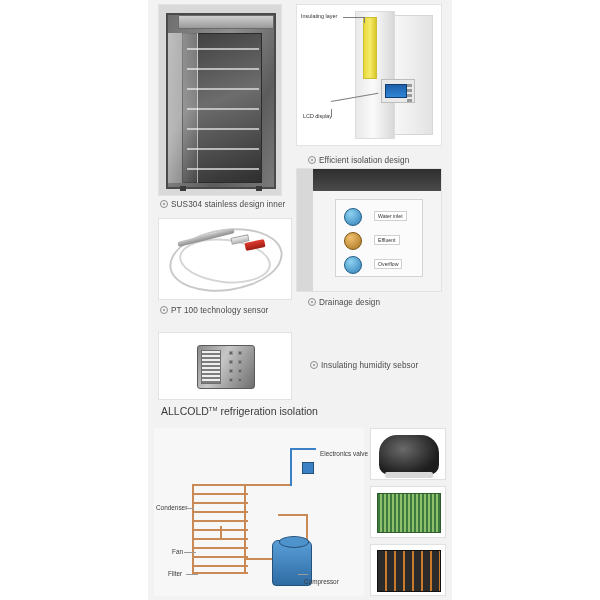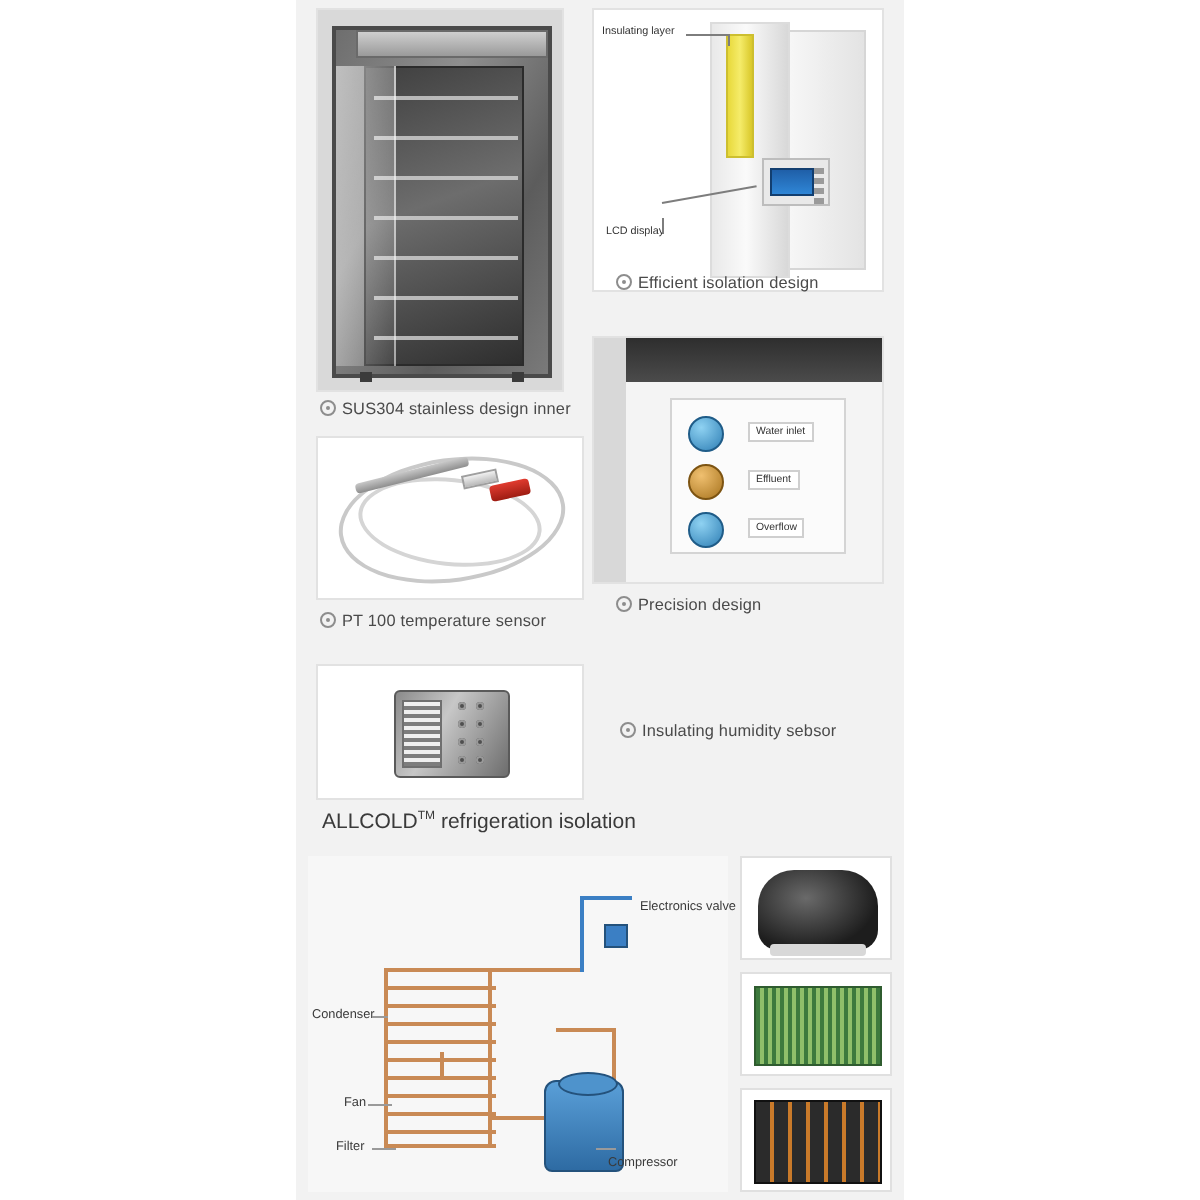--- a/index.html
+++ b/index.html
@@ -334,51 +334,51 @@
     </div>
 
     <div class="lbl-small" style="left:4px; top:8px;">Insulating layer</div>
     <div class="leader" style="left:46px; top:12px; width:22px; height:1px;"></div>
     <div class="leader" style="left:67px; top:12px; width:1px; height:6px;"></div>
 
     <div class="lbl-small" style="left:6px; top:108px;">LCD display</div>
     <div class="leader" style="left:34px; top:104px; width:1px; height:8px;"></div>
     <div class="leader" style="left:34px; top:96px; width:48px; height:1px; transform:rotate(-10deg); transform-origin:left center;"></div>
   </div>
-  <div class="caption" style="left:308px; top:137px;">
+  <div class="caption" style="left:308px; top:156px;">
     <span class="bullet"></span><span>Efficient isolation design</span>
   </div>
 
   <div class="card" id="card-drain">
     <div class="drain-panelbg"></div>
     <div class="drain-dark"></div>
     <div class="drain-plate">
       <div class="valve" style="left:8px; top:8px;"></div>
       <div class="tag" style="left:38px; top:11px;">Water inlet</div>
 
       <div class="valve amber" style="left:8px; top:32px;"></div>
       <div class="tag" style="left:38px; top:35px;">Effluent</div>
 
       <div class="valve" style="left:8px; top:56px;"></div>
       <div class="tag" style="left:38px; top:59px;">Overflow</div>
     </div>
   </div>
   <div class="caption" style="left:308px; top:298px;">
-    <span class="bullet"></span><span>Precision design</span>
+    <span class="bullet"></span><span>Drainage design</span>
   </div>
 
   <div class="card" id="card-pt100">
     <div class="pt-cable"></div>
     <div class="pt-cable2"></div>
     <div class="pt-probe"></div>
     <div class="pt-conn"></div>
     <div class="pt-red"></div>
   </div>
   <div class="caption" style="left:160px; top:306px;">
-    <span class="bullet"></span><span>PT 100 temperature sensor</span>
+    <span class="bullet"></span><span>PT 100 technology sensor</span>
   </div>
 
   <div class="card" id="card-hum">
     <div class="hum-body"></div>
     <div class="hum-grille"></div>
     <div class="hum-dots">
       <i style="left:0px;  top:0px;"></i>
         <i style="left:9px; top:0px;"></i>
       <i style="left:0px;  top:9px;"></i>
         <i style="left:9px; top:9px;"></i>

